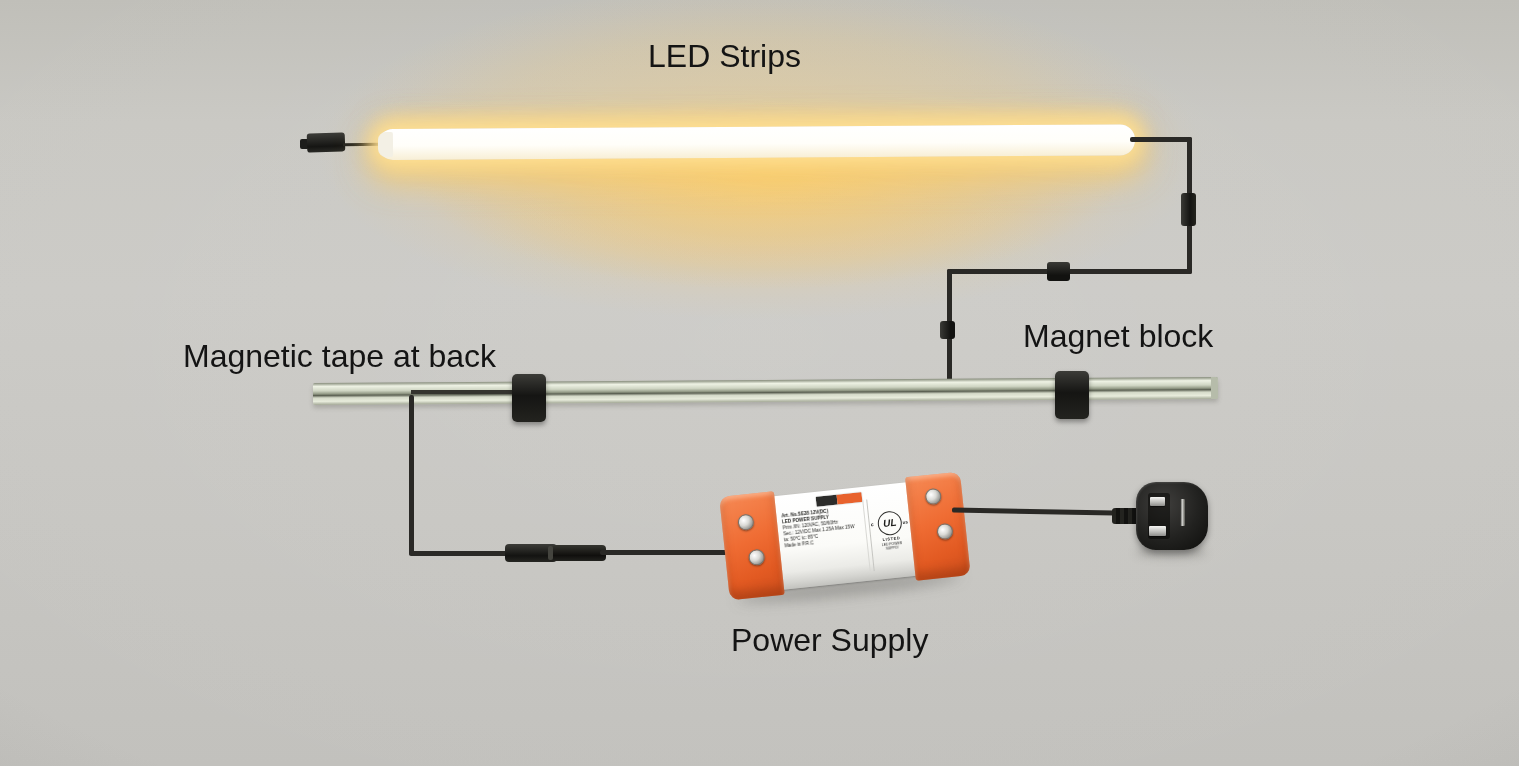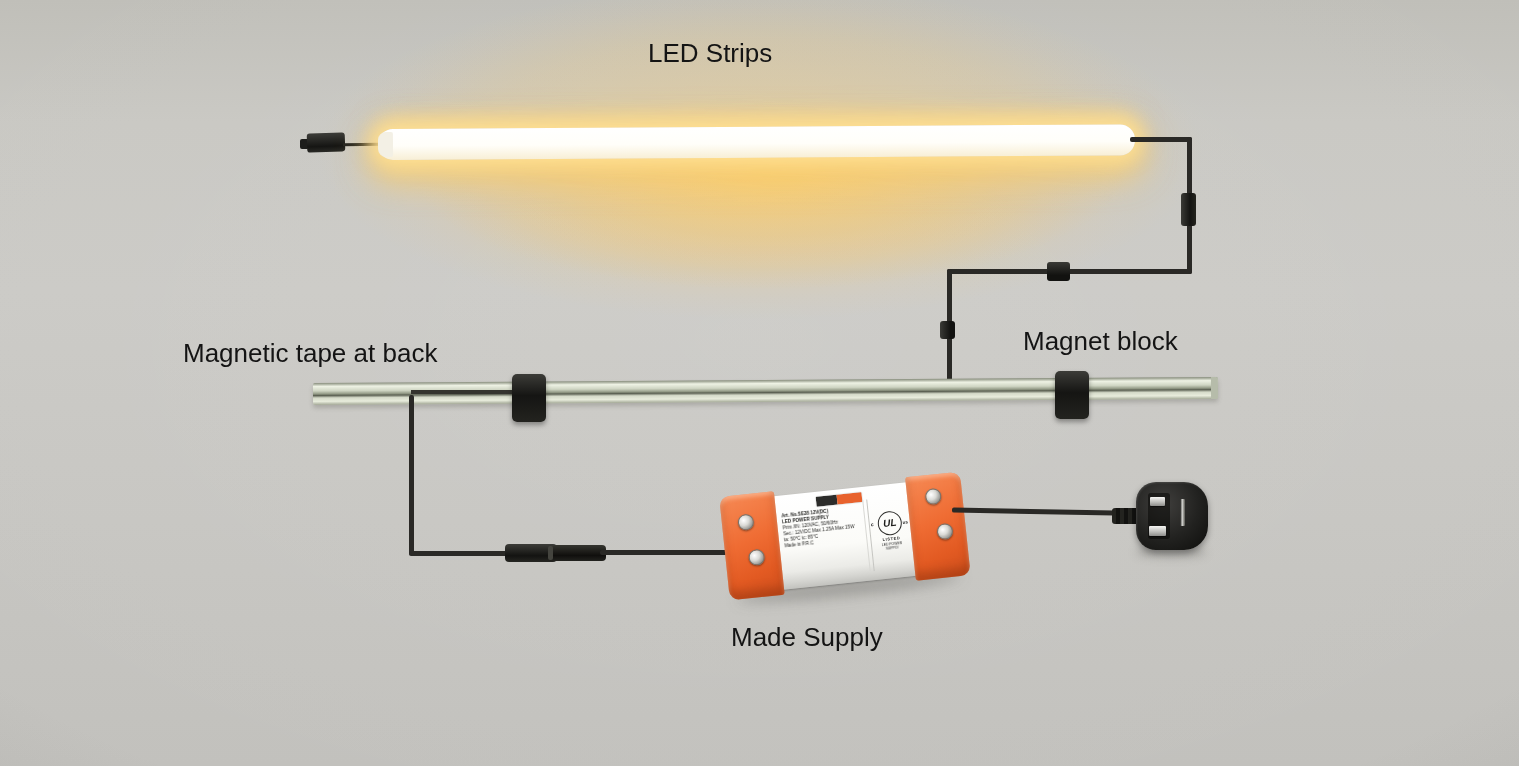--- a/index.html
+++ b/index.html
@@ -87,40 +87,40 @@
     background:repeating-linear-gradient(90deg,#23231f 0 4px,#121210 4px 8px);}
   .plug-body{left:26px;top:0;width:72px;height:68px;border-radius:20px 24px 24px 20px;
     background:radial-gradient(circle at 38% 32%,#403f3d 0%,#222220 55%,#131311 88%);
     box-shadow:0 3px 6px rgba(0,0,0,0.35),inset 1px 1px 2px rgba(255,255,255,0.12);}
   .recess{left:12px;top:11px;width:22px;height:46px;background:rgba(8,8,6,0.55);border-radius:3px;}
   .pin{background:linear-gradient(180deg,#f5f5f3 0%,#bbbbb8 60%,#8d8d8a 100%);border-radius:1px;box-shadow:0 1px 1px rgba(0,0,0,.5);}
   .pin-top{left:14px;top:15px;width:15px;height:9px;}
   .pin-bot{left:13px;top:44px;width:17px;height:10px;}
   .pin-earth{left:44px;top:17px;width:5px;height:27px;background:linear-gradient(90deg,#0c0c0a 0%,#d6d6d2 45%,#55554f 100%);border-radius:1px;}
   
-  .caption{color:#141414;font-size:26px;white-space:nowrap;}
+  .caption{color:#141414;font-size:32px;white-space:nowrap;}
   .cap-led{left:648px;top:38px;}
   .cap-tape{left:183px;top:338px;}
-  .cap-magnet{left:1023px;top:326px;}
+  .cap-magnet{left:1023px;top:318px;}
   .cap-move{left:977px;top:440px;}
   .cap-power{left:731px;top:622px;}
 </style>
 </head>
 <body>
 
 <div class="stage">
 
   <div class="abs glow-wide"></div>
   <div class="abs glow-under"></div>
   <div class="abs vignette"></div>
 
   <div class="abs caption cap-led">LED Strips</div>
   <div class="abs caption cap-tape">Magnetic tape at back</div>
   <div class="abs caption cap-magnet">Magnet block</div>
-  <div class="abs caption cap-power">Made Supply</div>
+  <div class="abs caption cap-power">Power Supply</div>
 
   <div class="abs conn-tip"></div>
   <div class="abs conn-body"></div>
   <div class="abs lead-left"></div>
   <div class="abs strip">
     <div class="abs strip-cap"></div>
   </div>
 
   <div class="abs wire w-c"></div>
   <div class="abs wire w-d"></div>

